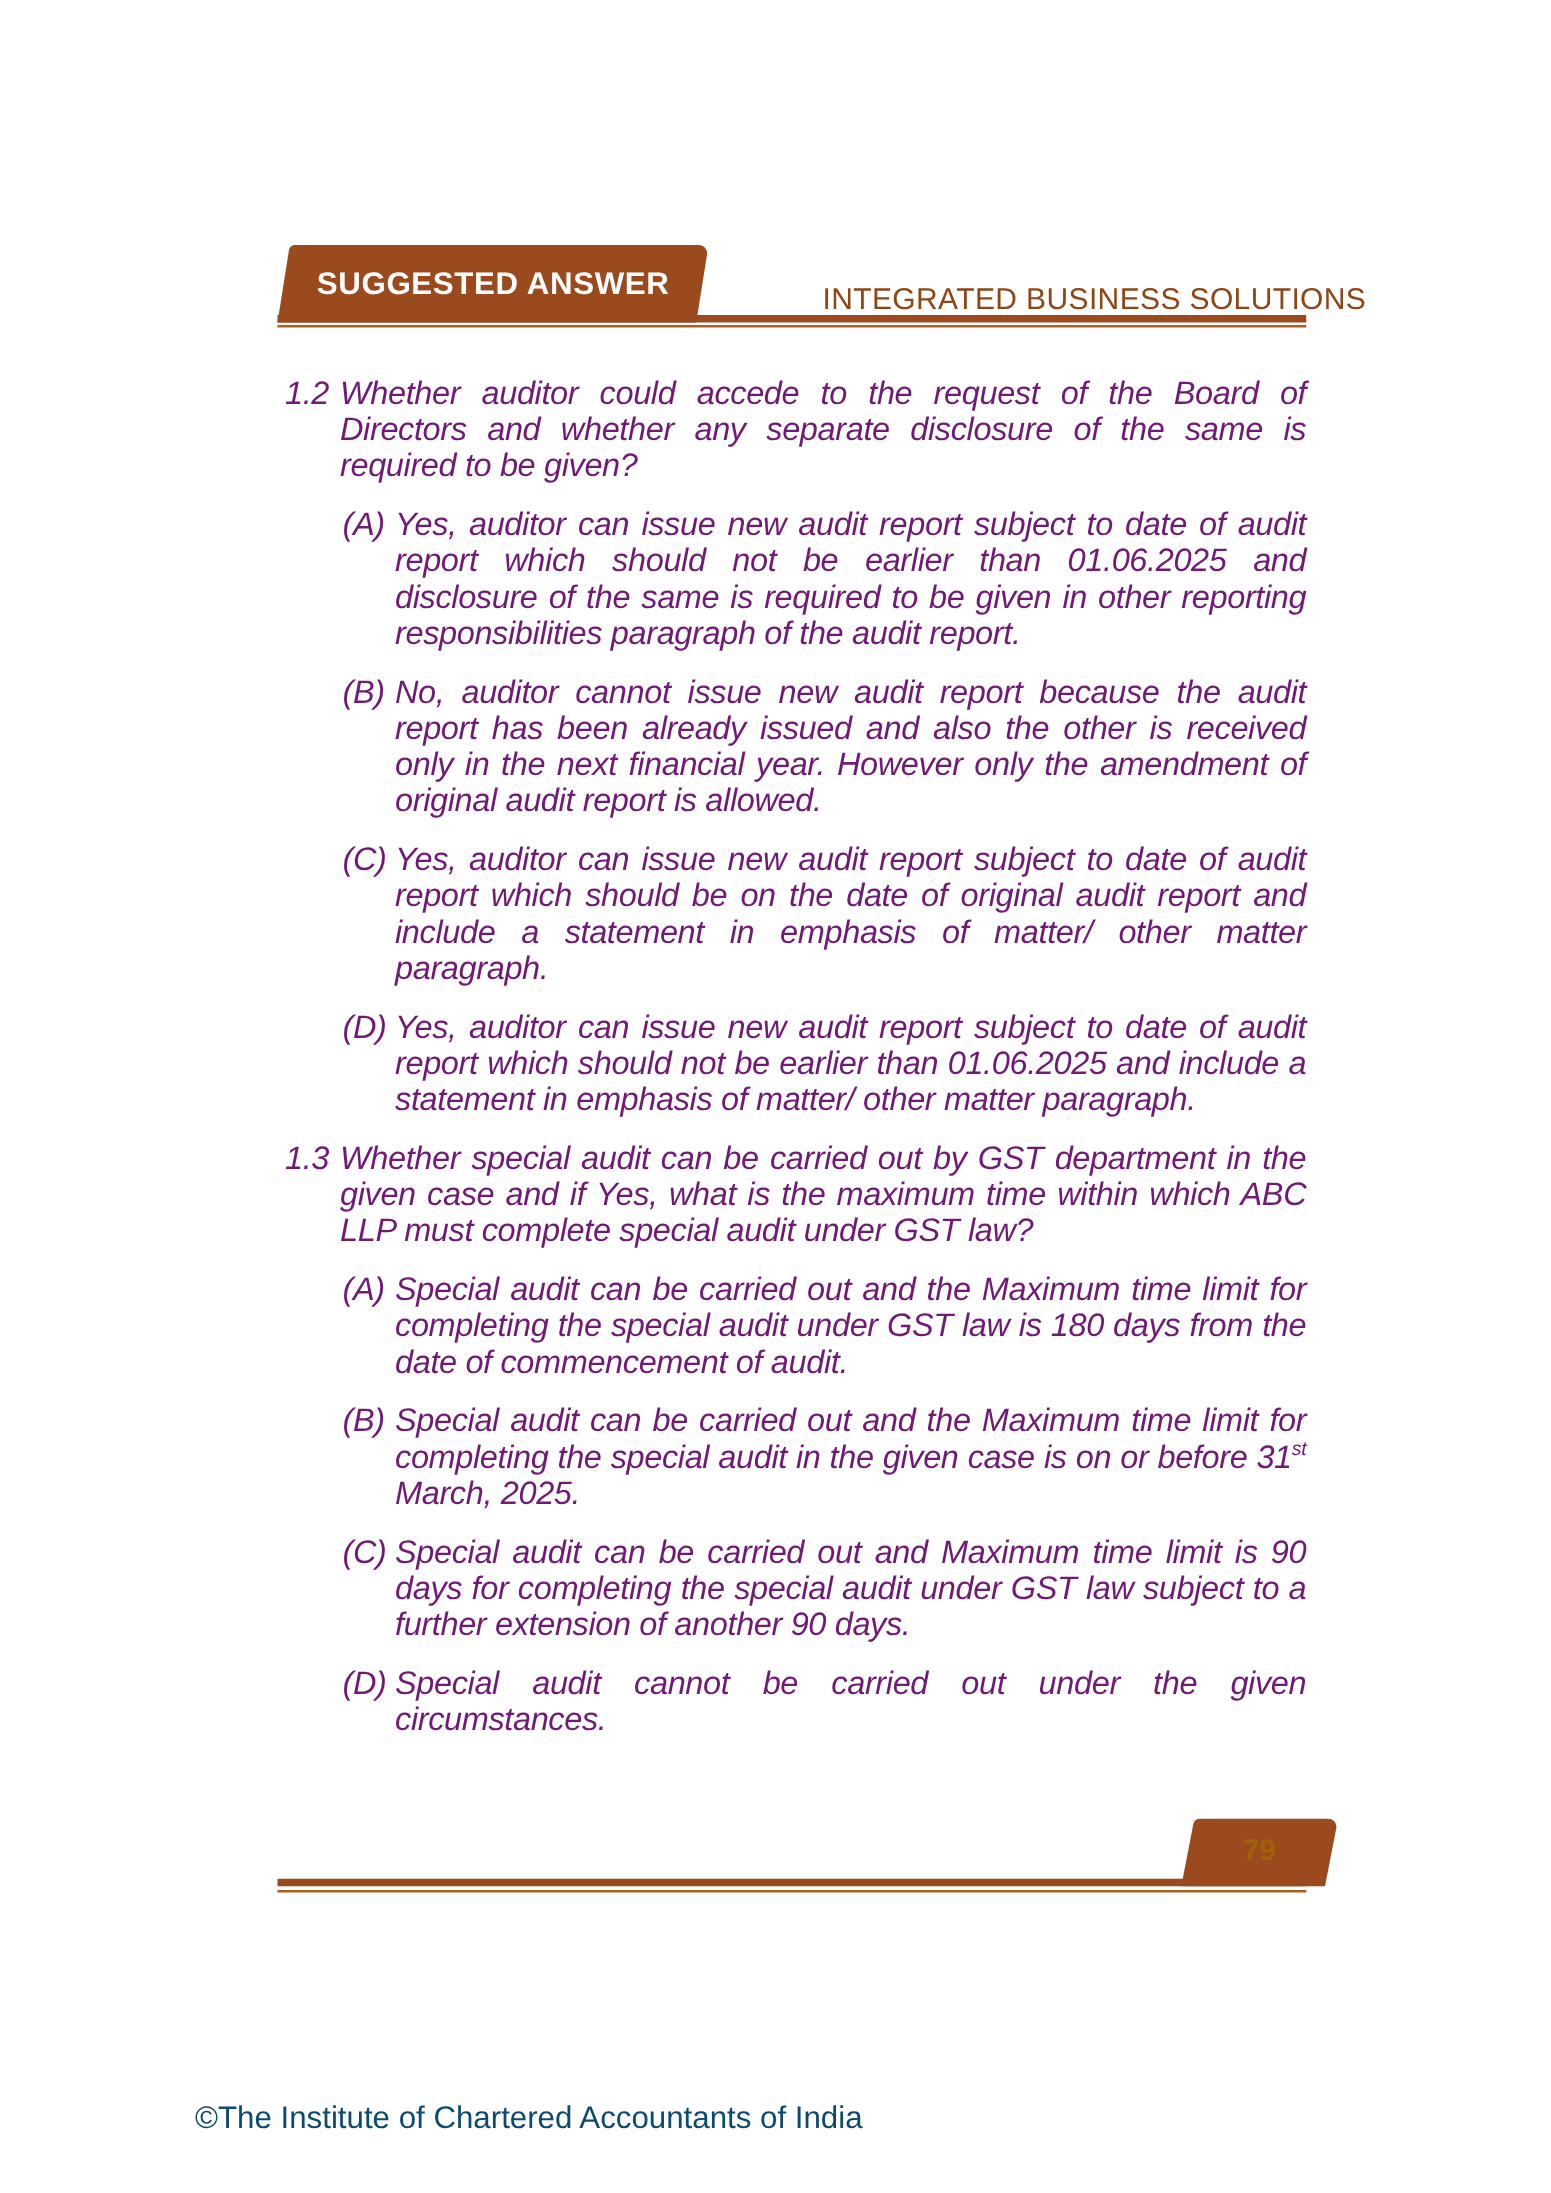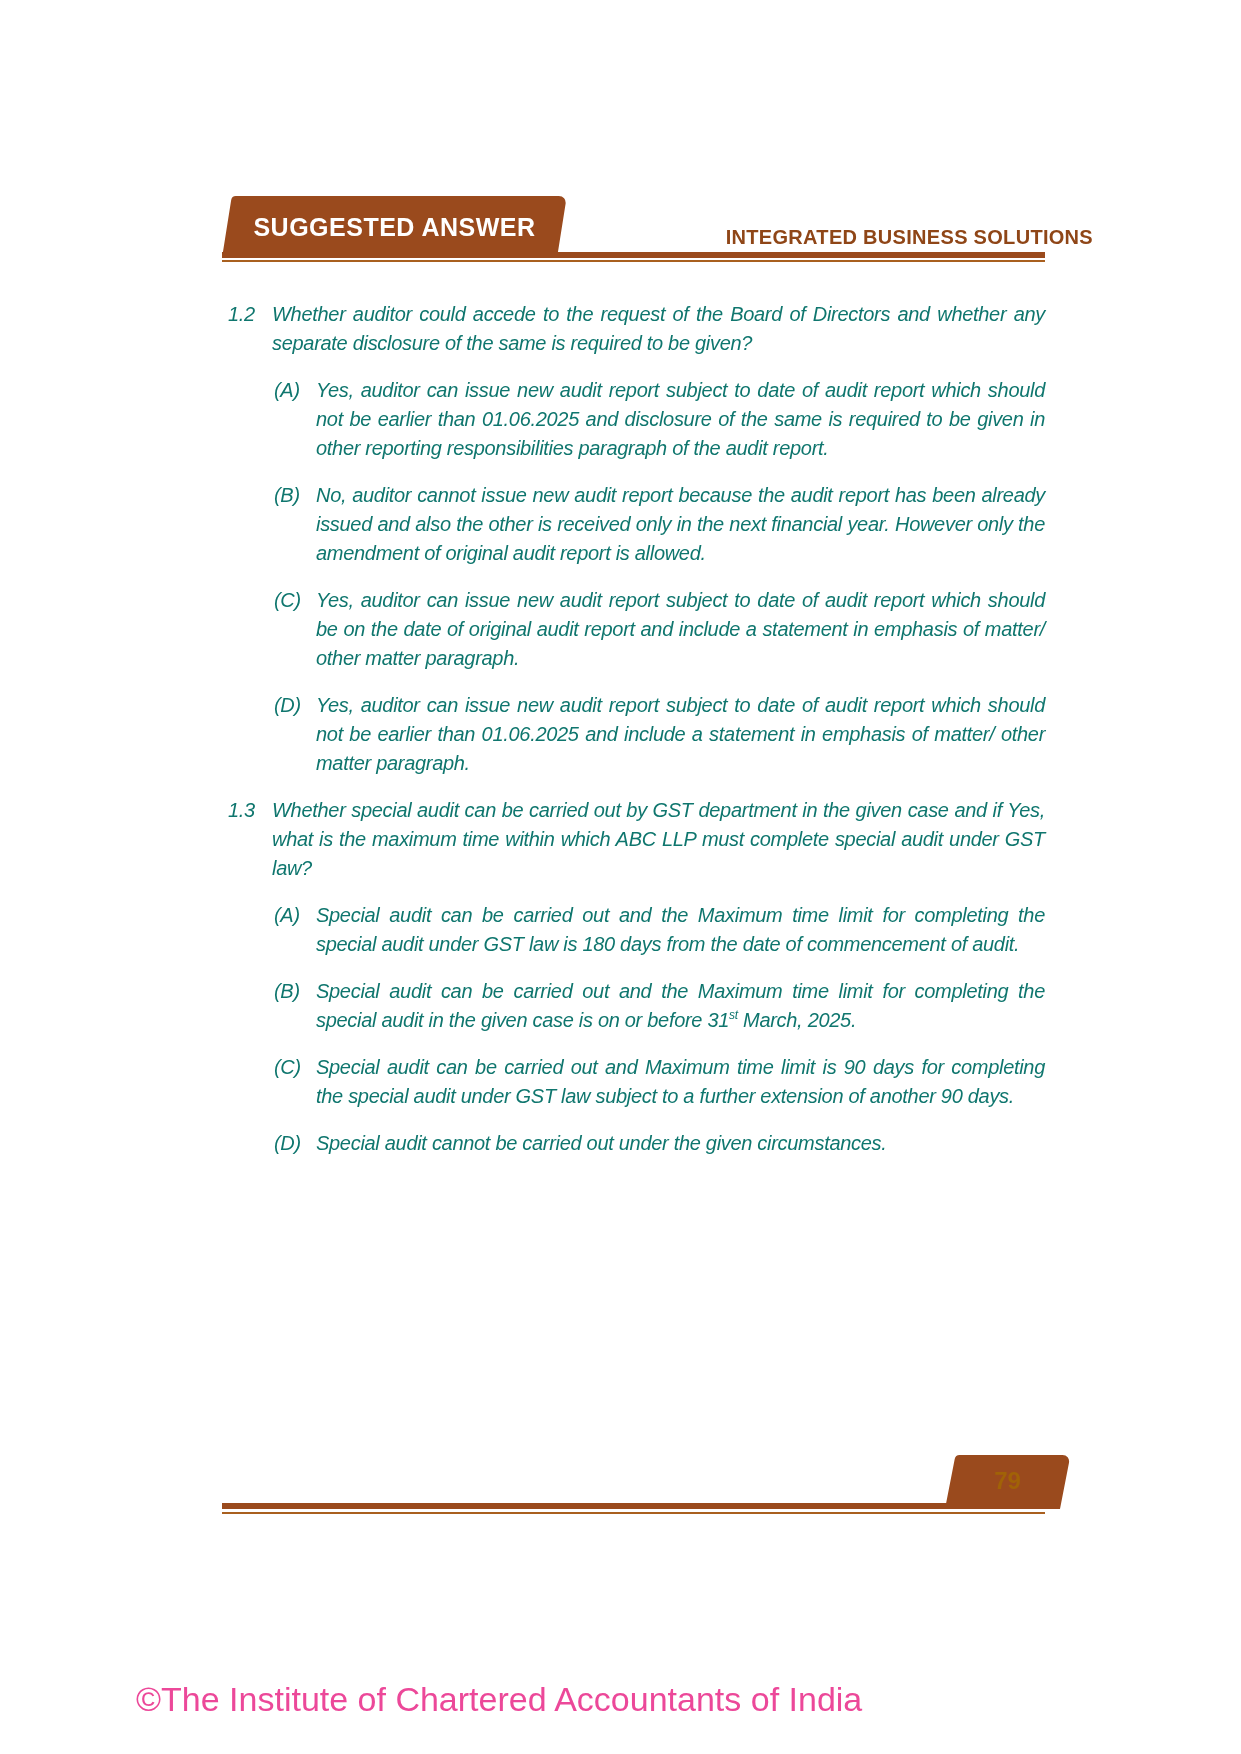--- a/index.html
+++ b/index.html
@@ -22,33 +22,33 @@
     border-radius:4px 8px 0 0;
   }
   .banner-label {
     position:absolute; left:222px; top:196px;
     width:345px; height:62px;
     display:flex; align-items:center; justify-content:center;
     color:#ffffff; font-weight:bold; font-size:25px; letter-spacing:0.5px;
   }
   .header-title {
     position:absolute; right:196px; top:226px;
-    color:var(--title-brown); font-weight:bold; font-size:20px;
+    color:var(--title-brown); font-weight:normal; font-size:24px;
     letter-spacing:0.3px;
   }
   .rule { position:absolute; left:222px; width:823px; }
   .rule-thick-top { top:252px; height:6px; background:var(--brown); }
   .rule-thin-top  { top:260px; height:2px; background:var(--line-brown); }
 
   
   .content {
     position:absolute; left:228px; top:300px; width:817px;
     font-style:italic;
-    font-size:20px; line-height:29px; letter-spacing:-0.3px;
-    color:#0f766e;
+    font-size:26px; line-height:29px; letter-spacing:-0.3px;
+    color:#701a75;
   }
   .q-row { display:flex; margin-bottom:18px; }
   .q-num { width:44px; flex:none; }
   .q-text { flex:1; text-align:justify; }
   .opt-row { display:flex; margin-left:46px; margin-bottom:18px; }
   .opt-label { width:42px; flex:none; }
   .opt-text { flex:1; text-align:justify; }
   .opt-text sup { font-size:60%; line-height:0; }
 
   
@@ -62,22 +62,22 @@
   }
   .page-badge-label {
     position:absolute; left:945px; top:1455px;
     width:125px; height:52px;
     display:flex; align-items:center; justify-content:center;
     color:#a16207; font-weight:bold; font-size:24px;
   }
   .rule-thick-bottom { top:1503px; height:6px; background:var(--brown); }
   .rule-thin-bottom  { top:1512px; height:2px; background:var(--line-brown); }
   .copyright {
-    position:absolute; left:136px; top:1680px;
-    font-size:34px; color:#ec4899; font-style:normal;
+    position:absolute; left:156px; top:1680px;
+    font-size:25px; color:#0c4a6e; font-style:normal;
   }
 </style>
 </head>
 <body>
 
 <div class="page">
 
   <div class="banner-bg"></div>
   <div class="banner-label">SUGGESTED ANSWER</div>
   <div class="header-title">INTEGRATED BUSINESS SOLUTIONS</div>

